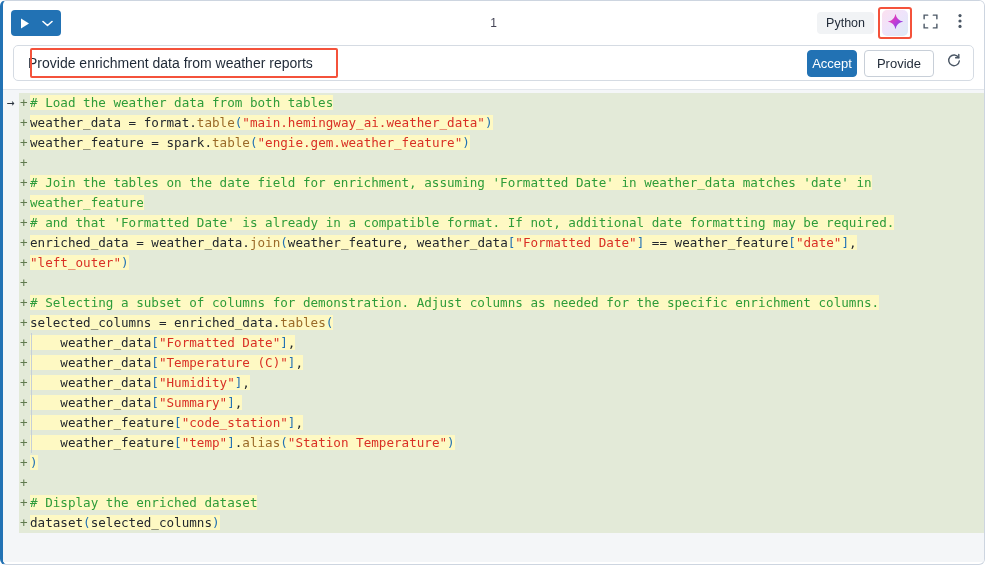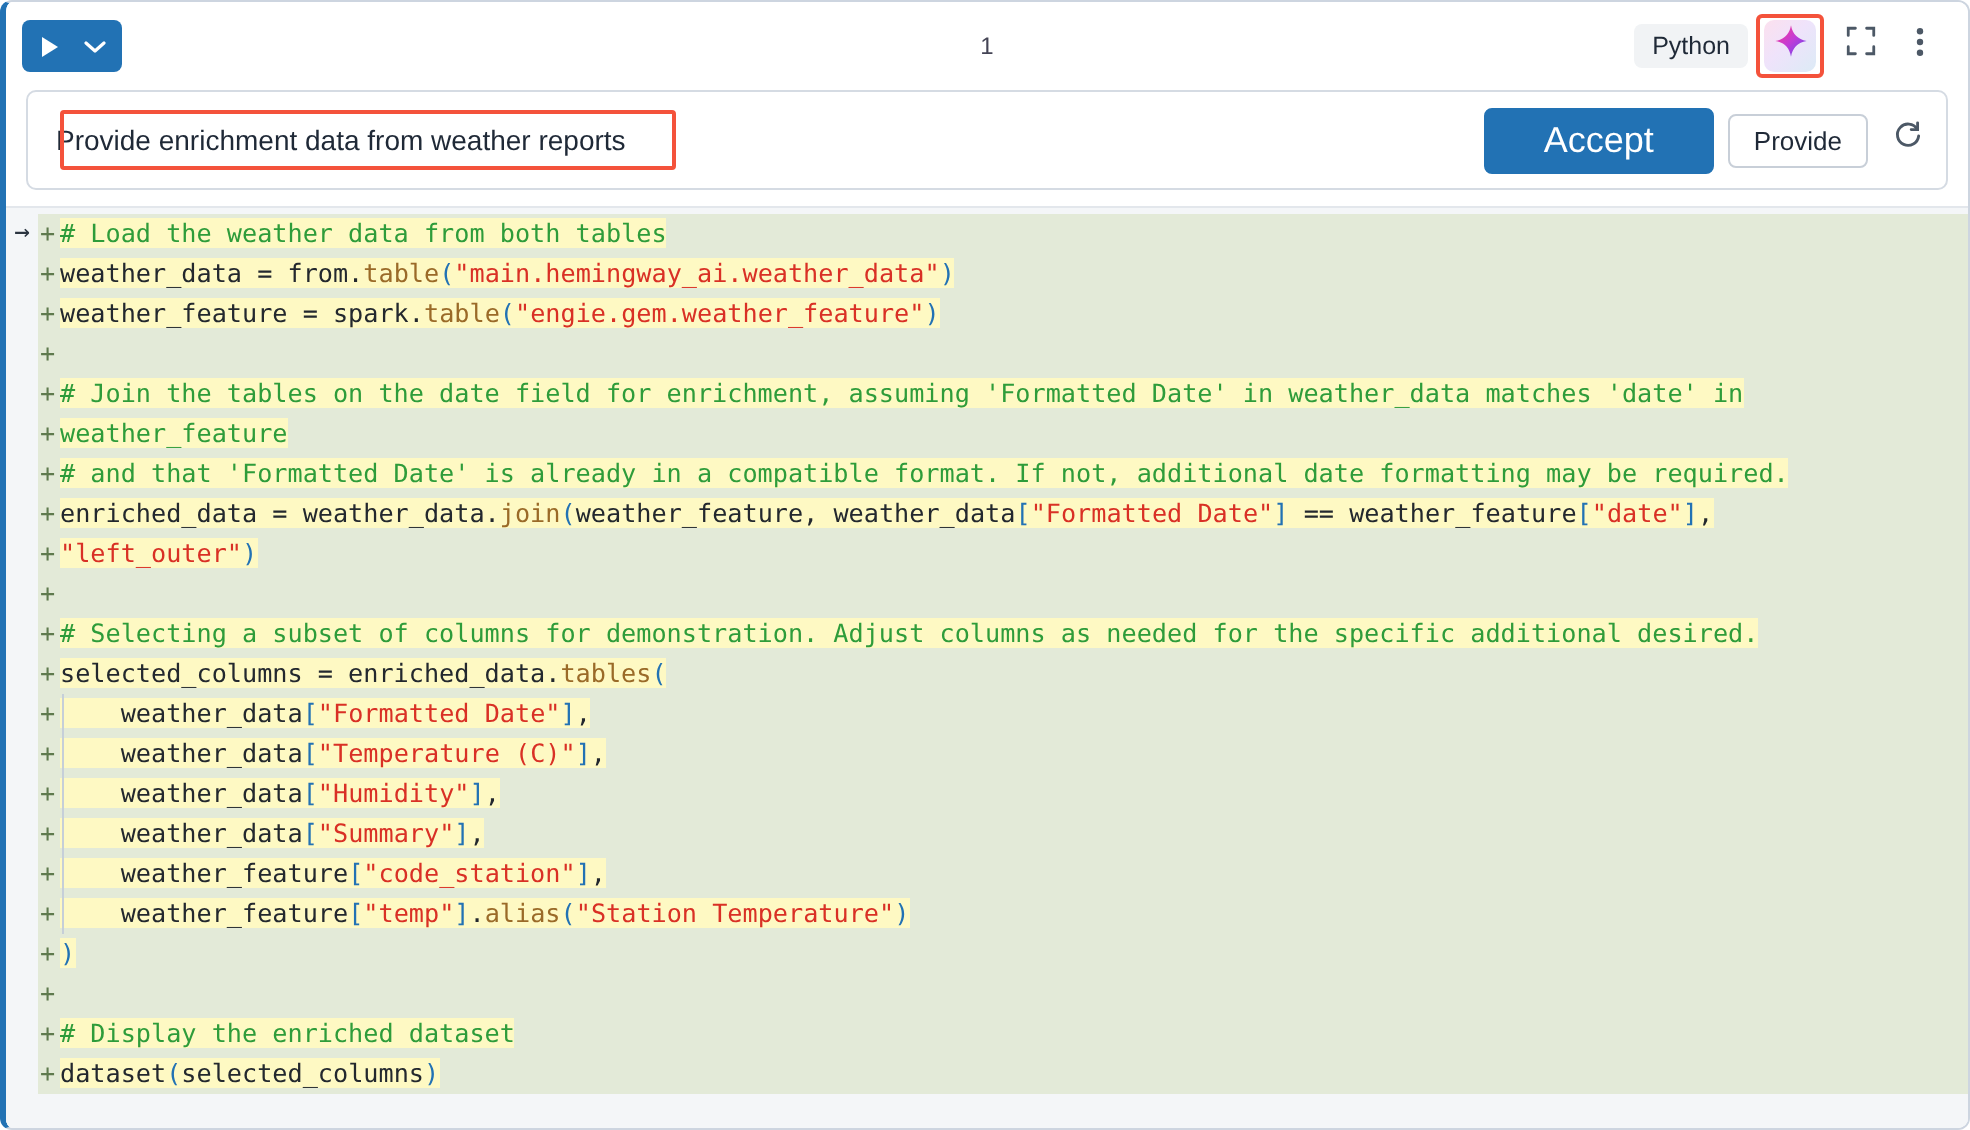--- a/index.html
+++ b/index.html
@@ -106,21 +106,21 @@
     width: 28px; height: 28px;
     display: flex; align-items: center; justify-content: center;
     cursor: pointer;
     border-radius: 4px;
   }
 
   
   .prompt-bar {
     position: relative;
     margin: 0 10px;
-    height: 50px;
+    height: 36px;
     background: #ffffff;
     border: 1px solid #d5dbe3;
     border-radius: 5px;
     display: flex;
     align-items: center;
     padding: 0 6px 0 8px;
   }
 
   .prompt-input-wrap {
     position: relative;
@@ -153,24 +153,24 @@
 
   .prompt-actions {
     display: flex;
     align-items: center;
     gap: 7px;
     margin-left: 8px;
   }
   .btn-accept {
     background: #2272b4;
     color: #ffffff;
-    font-size: 18px;
+    font-size: 13px;
     border: 1px solid #2272b4;
     border-radius: 4px;
-    padding: 5px 29px;
+    padding: 5px 4px;
     cursor: pointer;
     font-family: "Liberation Sans", sans-serif;
   }
   .btn-reject {
     background: #ffffff;
     color: #1f2937;
     font-size: 13px;
     border: 1px solid #c8cfd8;
     border-radius: 4px;
     padding: 5px 12px;
@@ -343,30 +343,30 @@
             <path d="M14.4 1.6 L14.4 5.4 L10.8 5.4"></path>
           </svg>
         </span>
       </div>
     </div>
   </div>
 
   <div class="code-area">
     <div class="code-lines" id="code-lines">
         <div class="code-line"><span class="gutter-arrow">→</span><span class="gutter-plus">+</span><span class="line-code"><span class="hl"><span class="tok-cmt"># Load the weather data from both tables</span></span></span></div>
-        <div class="code-line"><span class="gutter-arrow"></span><span class="gutter-plus">+</span><span class="line-code"><span class="hl"><span class="tok-plain">weather_data = from.</span><span class="tok-fn">table</span><span class="tok-paren">(</span><span class="tok-str">"main.hemingway_ai.weather_data"</span><span class="tok-paren">)</span></span></span></div>
+        <div class="code-line"><span class="gutter-arrow"></span><span class="gutter-plus">+</span><span class="line-code"><span class="hl"><span class="tok-plain">weather_data = format.</span><span class="tok-fn">table</span><span class="tok-paren">(</span><span class="tok-str">"main.hemingway_ai.weather_data"</span><span class="tok-paren">)</span></span></span></div>
         <div class="code-line"><span class="gutter-arrow"></span><span class="gutter-plus">+</span><span class="line-code"><span class="hl"><span class="tok-plain">weather_feature = spark.</span><span class="tok-fn">table</span><span class="tok-paren">(</span><span class="tok-str">"engie.gem.weather_feature"</span><span class="tok-paren">)</span></span></span></div>
         <div class="code-line"><span class="gutter-arrow"></span><span class="gutter-plus">+</span><span class="line-code"></span></div>
         <div class="code-line"><span class="gutter-arrow"></span><span class="gutter-plus">+</span><span class="line-code"><span class="hl"><span class="tok-cmt"># Join the tables on the date field for enrichment, assuming 'Formatted Date' in weather_data matches 'date' in</span></span></span></div>
         <div class="code-line"><span class="gutter-arrow"></span><span class="gutter-plus">+</span><span class="line-code"><span class="hl"><span class="tok-cmt">weather_feature</span></span></span></div>
         <div class="code-line"><span class="gutter-arrow"></span><span class="gutter-plus">+</span><span class="line-code"><span class="hl"><span class="tok-cmt"># and that 'Formatted Date' is already in a compatible format. If not, additional date formatting may be required.</span></span></span></div>
         <div class="code-line"><span class="gutter-arrow"></span><span class="gutter-plus">+</span><span class="line-code"><span class="hl"><span class="tok-plain">enriched_data = weather_data.</span><span class="tok-fn">join</span><span class="tok-paren">(</span><span class="tok-plain">weather_feature, weather_data</span><span class="tok-paren">[</span><span class="tok-str">"Formatted Date"</span><span class="tok-paren">]</span><span class="tok-plain"> == weather_feature</span><span class="tok-paren">[</span><span class="tok-str">"date"</span><span class="tok-paren">]</span><span class="tok-plain">,</span></span></span></div>
         <div class="code-line"><span class="gutter-arrow"></span><span class="gutter-plus">+</span><span class="line-code"><span class="hl"><span class="tok-str">"left_outer"</span><span class="tok-paren">)</span></span></span></div>
         <div class="code-line"><span class="gutter-arrow"></span><span class="gutter-plus">+</span><span class="line-code"></span></div>
-        <div class="code-line"><span class="gutter-arrow"></span><span class="gutter-plus">+</span><span class="line-code"><span class="hl"><span class="tok-cmt"># Selecting a subset of columns for demonstration. Adjust columns as needed for the specific additional desired.</span></span></span></div>
+        <div class="code-line"><span class="gutter-arrow"></span><span class="gutter-plus">+</span><span class="line-code"><span class="hl"><span class="tok-cmt"># Selecting a subset of columns for demonstration. Adjust columns as needed for the specific enrichment columns.</span></span></span></div>
         <div class="code-line"><span class="gutter-arrow"></span><span class="gutter-plus">+</span><span class="line-code"><span class="hl"><span class="tok-plain">selected_columns = enriched_data.</span><span class="tok-fn">tables</span><span class="tok-paren">(</span></span></span></div>
         <div class="code-line"><span class="gutter-arrow"></span><span class="gutter-plus">+</span><span class="line-code"><span class="indent-guide" style="left: 1px;"></span><span class="hl"><span class="tok-plain">    weather_data</span><span class="tok-paren">[</span><span class="tok-str">"Formatted Date"</span><span class="tok-paren">]</span><span class="tok-plain">,</span></span></span></div>
         <div class="code-line"><span class="gutter-arrow"></span><span class="gutter-plus">+</span><span class="line-code"><span class="indent-guide" style="left: 1px;"></span><span class="hl"><span class="tok-plain">    weather_data</span><span class="tok-paren">[</span><span class="tok-str">"Temperature (C)"</span><span class="tok-paren">]</span><span class="tok-plain">,</span></span></span></div>
         <div class="code-line"><span class="gutter-arrow"></span><span class="gutter-plus">+</span><span class="line-code"><span class="indent-guide" style="left: 1px;"></span><span class="hl"><span class="tok-plain">    weather_data</span><span class="tok-paren">[</span><span class="tok-str">"Humidity"</span><span class="tok-paren">]</span><span class="tok-plain">,</span></span></span></div>
         <div class="code-line"><span class="gutter-arrow"></span><span class="gutter-plus">+</span><span class="line-code"><span class="indent-guide" style="left: 1px;"></span><span class="hl"><span class="tok-plain">    weather_data</span><span class="tok-paren">[</span><span class="tok-str">"Summary"</span><span class="tok-paren">]</span><span class="tok-plain">,</span></span></span></div>
         <div class="code-line"><span class="gutter-arrow"></span><span class="gutter-plus">+</span><span class="line-code"><span class="indent-guide" style="left: 1px;"></span><span class="hl"><span class="tok-plain">    weather_feature</span><span class="tok-paren">[</span><span class="tok-str">"code_station"</span><span class="tok-paren">]</span><span class="tok-plain">,</span></span></span></div>
         <div class="code-line"><span class="gutter-arrow"></span><span class="gutter-plus">+</span><span class="line-code"><span class="indent-guide" style="left: 1px;"></span><span class="hl"><span class="tok-plain">    weather_feature</span><span class="tok-paren">[</span><span class="tok-str">"temp"</span><span class="tok-paren">]</span><span class="tok-plain">.</span><span class="tok-fn">alias</span><span class="tok-paren">(</span><span class="tok-str">"Station Temperature"</span><span class="tok-paren">)</span></span></span></div>
         <div class="code-line"><span class="gutter-arrow"></span><span class="gutter-plus">+</span><span class="line-code"><span class="hl"><span class="tok-paren">)</span></span></span></div>
         <div class="code-line"><span class="gutter-arrow"></span><span class="gutter-plus">+</span><span class="line-code"></span></div>
         <div class="code-line"><span class="gutter-arrow"></span><span class="gutter-plus">+</span><span class="line-code"><span class="hl"><span class="tok-cmt"># Display the enriched dataset</span></span></span></div>

